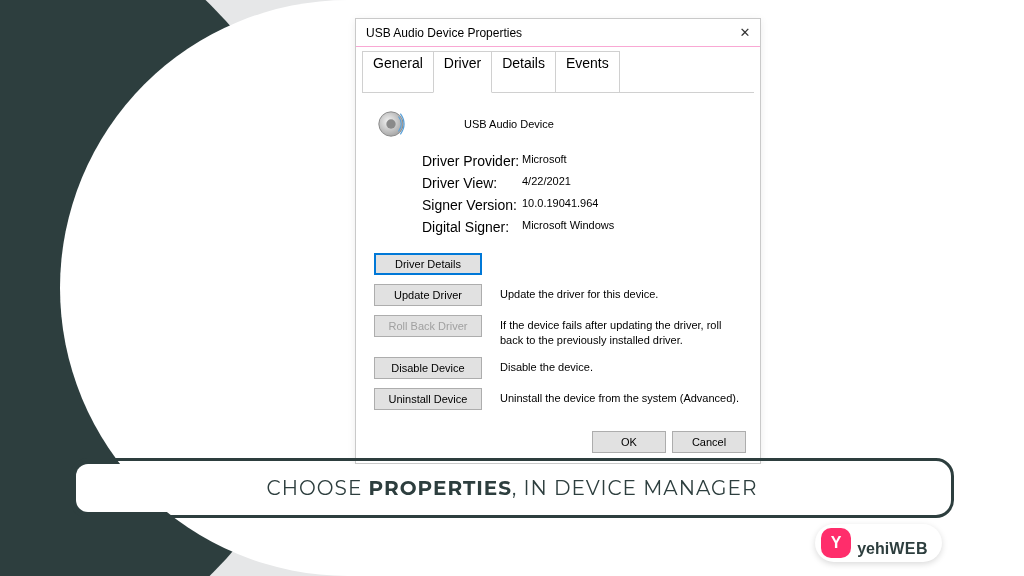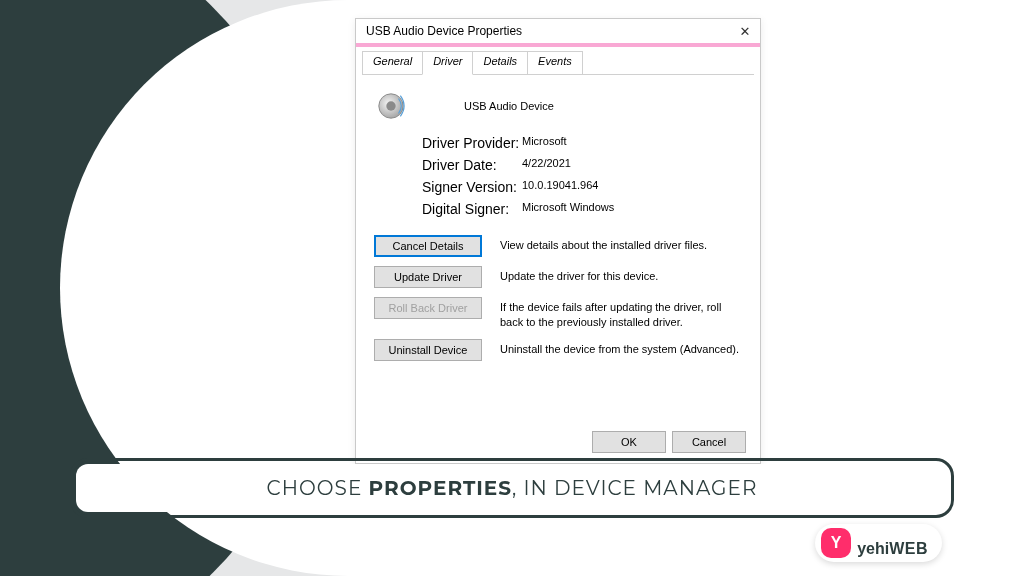--- a/index.html
+++ b/index.html
@@ -46,21 +46,21 @@
     background: #ffffff;
     border: 1px solid #c9c9c9;
     box-shadow: 0 2px 8px rgba(0,0,0,0.08);
     font-size: 11px;
   }
   .titlebar {
     height: 28px;
     display: flex;
     align-items: center;
     padding: 0 8px 0 10px;
-    border-bottom: 4px solid #f9a8d4;
+    border-bottom: 1px solid #f9a8d4;
   }
   .titlebar .title {
     flex: 1;
     font-size: 12px;
     color: #000;
   }
   .titlebar .close {
     width: 14px;
     height: 14px;
     display: flex;
@@ -80,30 +80,29 @@
   }
   .tabs::after {
     content: "";
     position: absolute;
     left: 6px; right: 6px; bottom: 0;
     height: 1px;
     background: #d0d0d0;
     z-index: 0;
   }
   .tab {
-    padding: 3px 10px 7px 10px;
+    padding: 3px 10px 21px 10px;
     border: 1px solid #d0d0d0;
     border-bottom: 1px solid #d0d0d0;
     background: #ffffff;
-    font-size: 11px;
+    font-size: 14px;
     color: #000;
     position: relative;
     margin-right: -1px;
     z-index: 1;
-    font-style: italic;
   }
   .tab.active {
     border-bottom: 1px solid #ffffff;
     z-index: 2;
   }
 
   .dialog-body {
     padding: 12px 18px 10px 18px;
   }
 
@@ -288,44 +287,47 @@
       </svg>
       <span class="device-name">USB Audio Device</span>
     </div>
 
     <div class="info-grid">
       <div class="info-row">
         <span class="info-label">Driver Provider:</span>
         <span class="info-value">Microsoft</span>
       </div>
       <div class="info-row">
-        <span class="info-label">Driver Date:</span>
+        <span class="info-label">Driver View:</span>
         <span class="info-value">4/22/2021</span>
       </div>
       <div class="info-row">
         <span class="info-label">Signer Version:</span>
         <span class="info-value">10.0.19041.964</span>
       </div>
       <div class="info-row">
         <span class="info-label">Digital Signer:</span>
         <span class="info-value">Microsoft Windows</span>
       </div>
     </div>
 
     <div class="action-row">
-      <button class="action-btn focused">Cancel Details</button>
-      <div class="action-desc">View details about the installed driver files.</div>
+      <button class="action-btn focused">Driver Details</button>
     </div>
     <div class="action-row">
       <button class="action-btn">Update Driver</button>
       <div class="action-desc">Update the driver for this device.</div>
     </div>
     <div class="action-row">
       <button class="action-btn" disabled="">Roll Back Driver</button>
       <div class="action-desc">If the device fails after updating the driver, roll back to the previously installed driver.</div>
+    </div>
+    <div class="action-row">
+      <button class="action-btn">Disable Device</button>
+      <div class="action-desc">Disable the device.</div>
     </div>
     <div class="action-row">
       <button class="action-btn">Uninstall Device</button>
       <div class="action-desc">Uninstall the device from the system (Advanced).</div>
     </div>
 
   </div>
 
   <div class="dialog-footer">
     <button class="footer-btn">OK</button>

